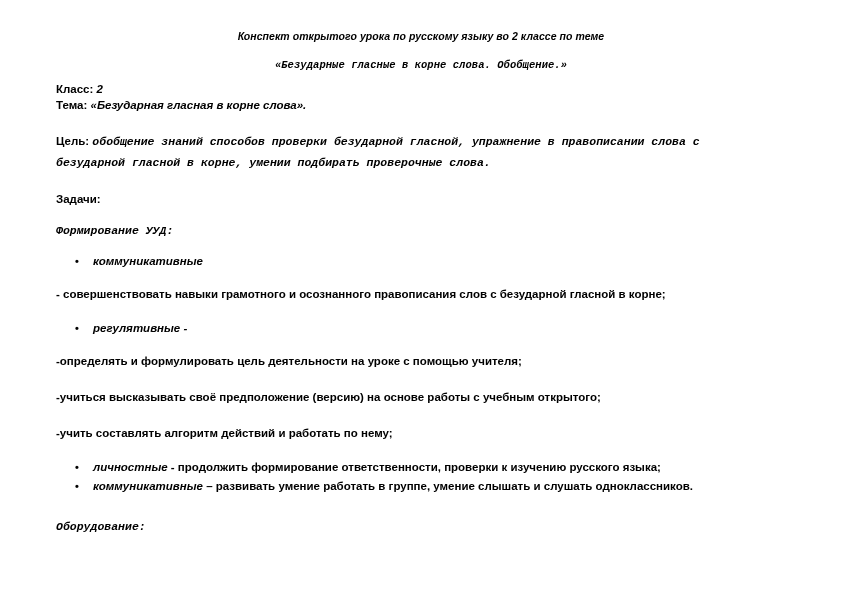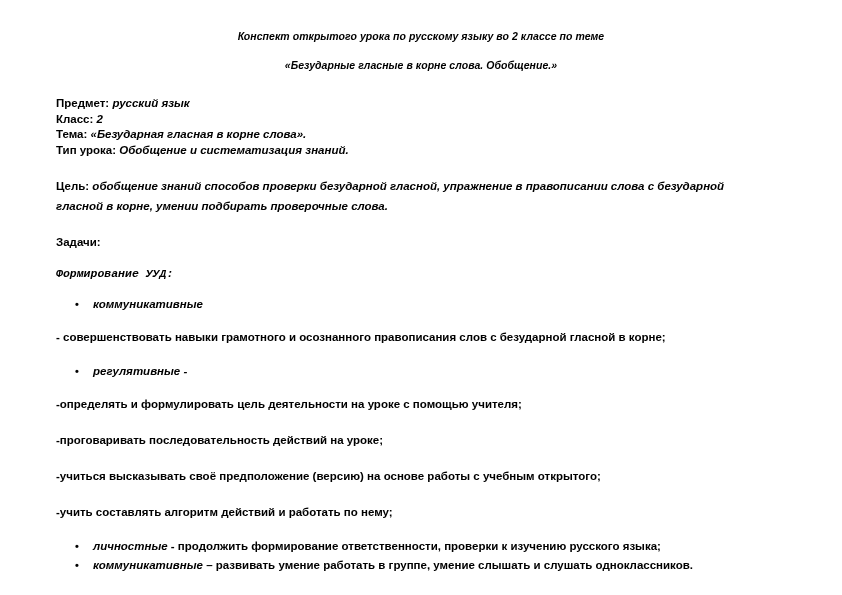--- a/index.html
+++ b/index.html
@@ -31,21 +31,22 @@
   .title-line {
     text-align: center;
     font-weight: bold;
     font-style: italic;
     font-size: 10.5px;
     line-height: 13px;
     margin: 0 0 16px 0;
     letter-spacing: 0.05px;
   }
   .title-line.second {
-    margin-bottom: 24px;
+    margin-bottom: 10px;
+    font-family: Liberation Mono, monospace;
   }
   .meta-block {
     margin: 0 0 18px 0;
   }
   .meta-line {
     font-size: 11.5px;
     line-height: 15.5px;
     font-weight: bold;
     margin: 0;
     white-space: nowrap;
@@ -59,20 +60,21 @@
     line-height: 20px;
     font-weight: bold;
     margin: 0 0 12px 0;
   }
   .para.goal {
     width: 710px;
     margin-bottom: 16px;
   }
   .para.goal .val {
     font-style: italic;
+    font-family: Liberation Mono, monospace;
   }
   .para.ital {
     font-style: italic;
     font-family: Liberation Mono, monospace;
   }
   .para.dash {
     margin-bottom: 16px;
   }
   .bullet-list {
     list-style: none;
@@ -109,34 +111,26 @@
 <body>
 
 <div class="page">
   <div class="content">
 
     <div class="title-line">Конспект открытого урока по русскому языку во 2 классе по теме</div>
     <div class="title-line second">«Безударные гласные в корне слова. Обобщение.»</div>
 
     <div class="meta-block">
       <p class="meta-line">
-        <span class="lbl">Предмет:</span>
-        <span class="val">русский язык</span>
-      </p>
-      <p class="meta-line">
         <span class="lbl">Класс:</span>
         <span class="val">2</span>
       </p>
       <p class="meta-line">
         <span class="lbl">Тема:</span>
         <span class="val">«Безударная гласная в корне слова».</span>
-      </p>
-      <p class="meta-line">
-        <span class="lbl">Тип урока:</span>
-        <span class="val">Обобщение и систематизация знаний.</span>
       </p>
     </div>
 
     <p class="para goal">
       <span class="lbl">Цель:</span>
       <span class="val">обобщение знаний способов проверки безударной гласной, упражнение в правописании слова с безударной гласной в корне, умении подбирать проверочные слова.</span>
     </p>
 
     <p class="para">Задачи:</p>
 
@@ -152,21 +146,20 @@
     <p class="para dash">- совершенствовать навыки грамотного и осознанного правописания слов с безударной гласной в корне;</p>
 
     <ul class="bullet-list single">
       <li class="bullet-item">
         <span class="dot">•</span>
         <span class="term">регулятивные</span><span class="term"> -</span>
       </li>
     </ul>
 
     <p class="para dash">-определять и формулировать цель деятельности на уроке с помощью учителя;</p>
-    <p class="para dash">-проговаривать последовательность действий на уроке;</p>
     <p class="para dash">-учиться высказывать своё предположение (версию) на основе работы с учебным открытого;</p>
     <p class="para dash">-учить составлять алгоритм действий и работать по нему;</p>
 
     <ul class="bullet-list tail">
       <li class="bullet-item">
         <span class="dot">•</span>
         <span class="term">личностные</span><span> - продолжить формирование ответственности, проверки к изучению русского языка;</span>
       </li>
       <li class="bullet-item">
         <span class="dot">•</span>

